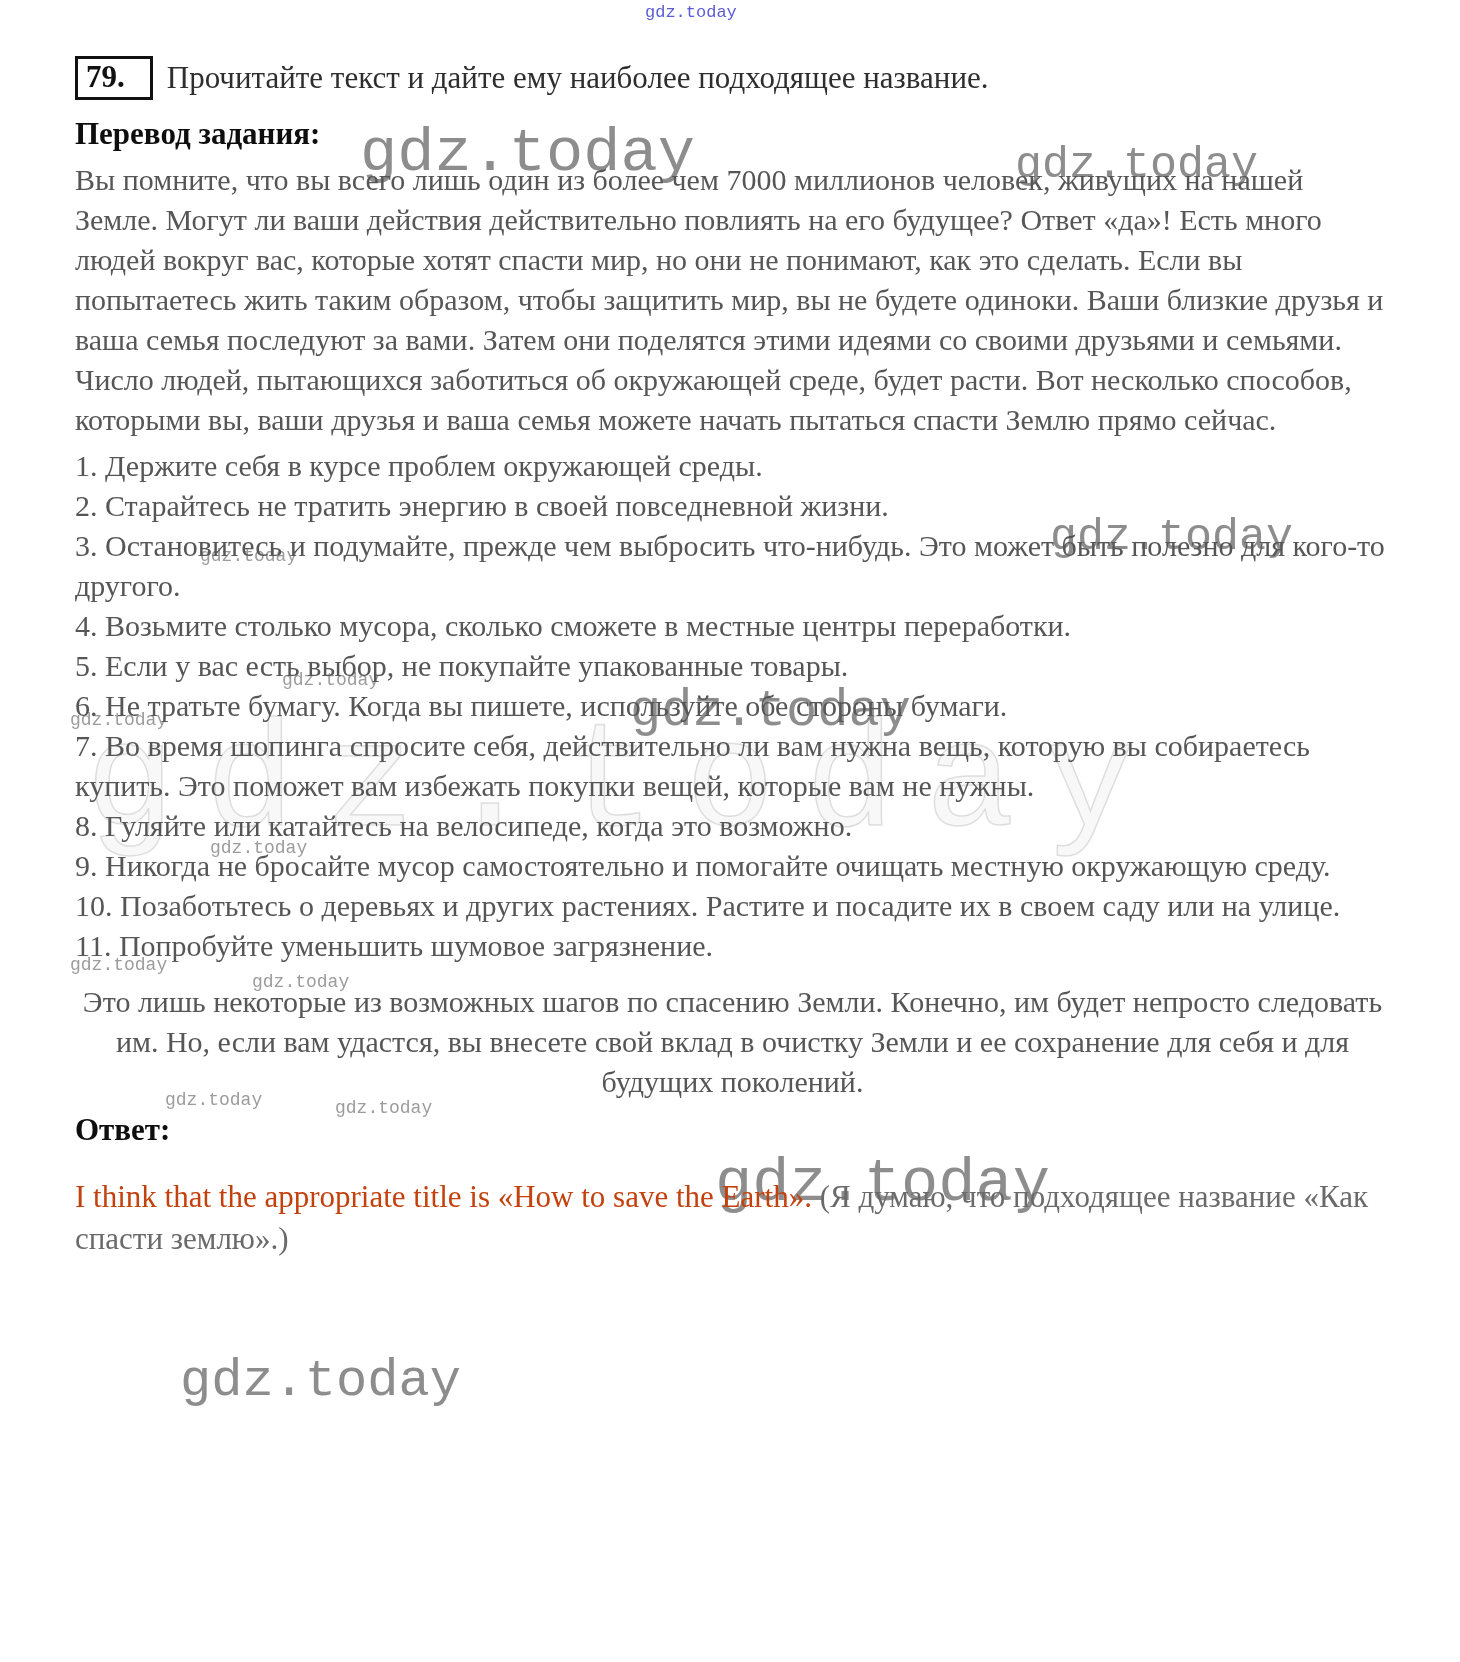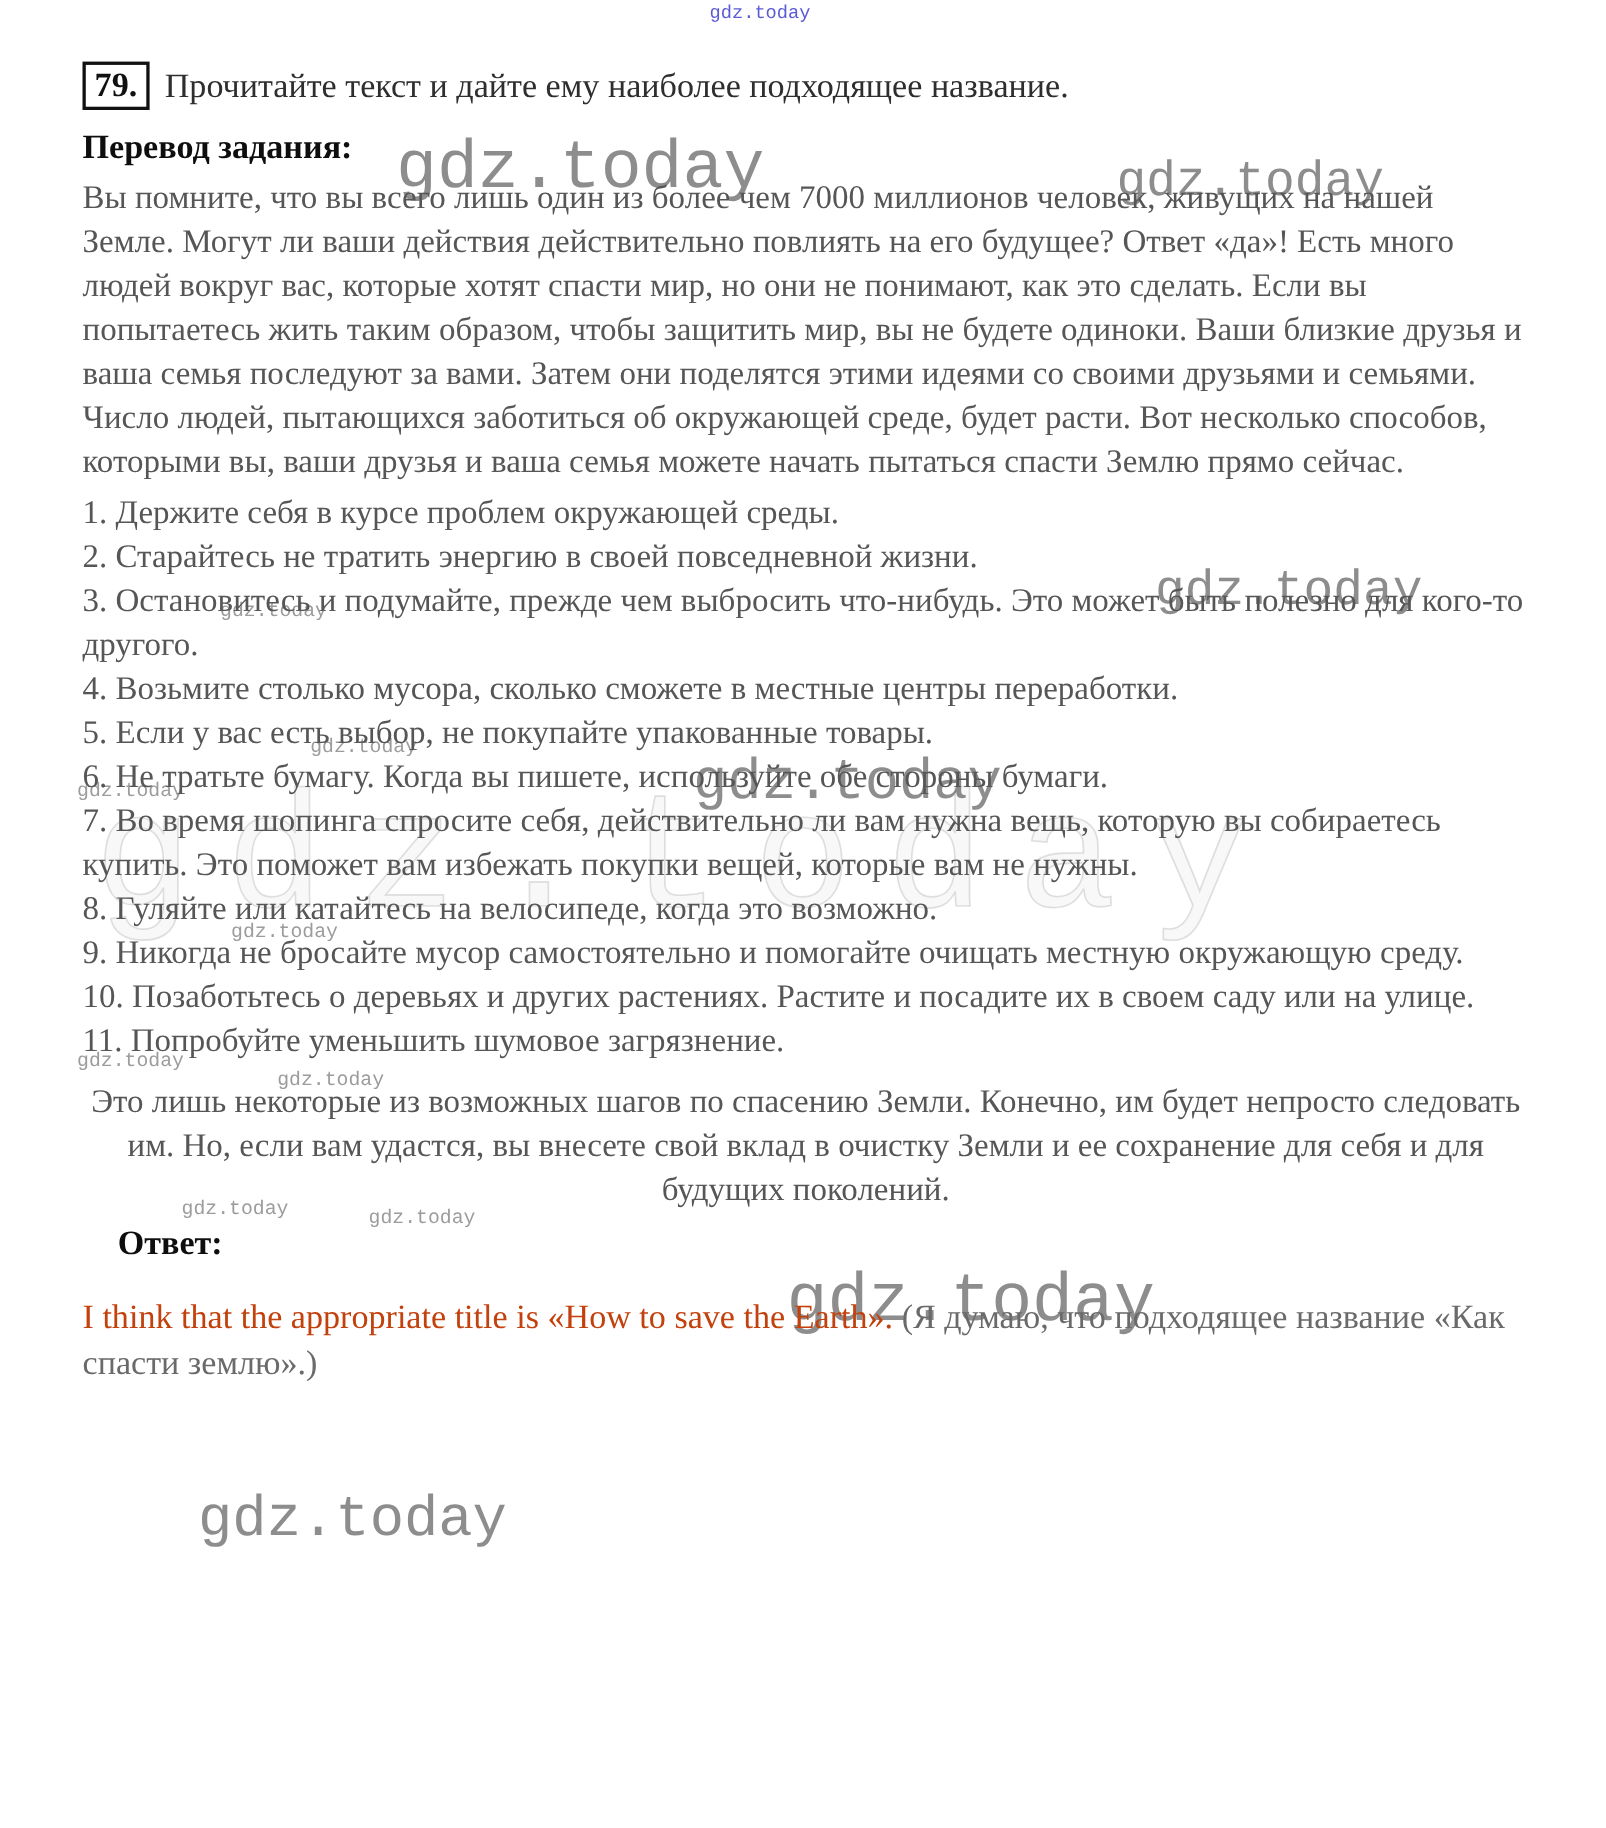--- a/index.html
+++ b/index.html
@@ -41,21 +41,21 @@
   
   .task-header {
     display: flex;
     align-items: flex-start;
     gap: 14px;
     margin-bottom: 16px;
   }
   .task-number {
     display: inline-block;
     border: 3px solid #111;
-    padding: 0 8px 2px 8px;
+    padding: 0 25px 2px 8px;
     font-weight: bold;
     font-size: 31px;
     color: #111;
     line-height: 36px;
   }
   .task-title {
     font-size: 31px;
     color: #2e2e2e;
     line-height: 42px;
     padding-top: 1px;
@@ -72,21 +72,20 @@
     color: #565656;
   }
   .intro { margin-bottom: 6px; }
   .list p { margin: 0; }
   .closing { margin-top: 16px; text-align: center; }
   .answer-label {
     margin-top: 10px;
     font-weight: bold;
     font-size: 31px;
     color: #0e0e0e;
-    margin-left: 32px;
   }
   .answer {
     margin-top: 28px;
     font-size: 31px;
     line-height: 42px;
   }
   .answer .en { color: #c2410c; }
   .answer .ru { color: #6a6a6a; }
 </style>
 </head>

